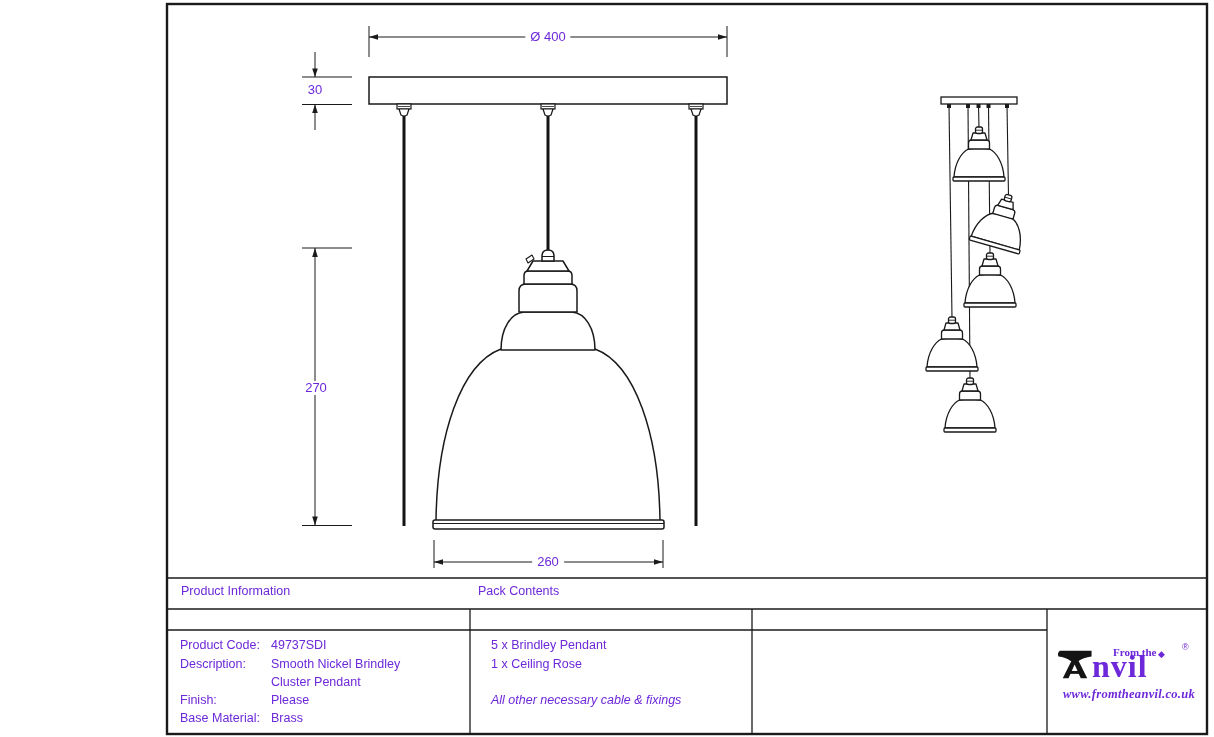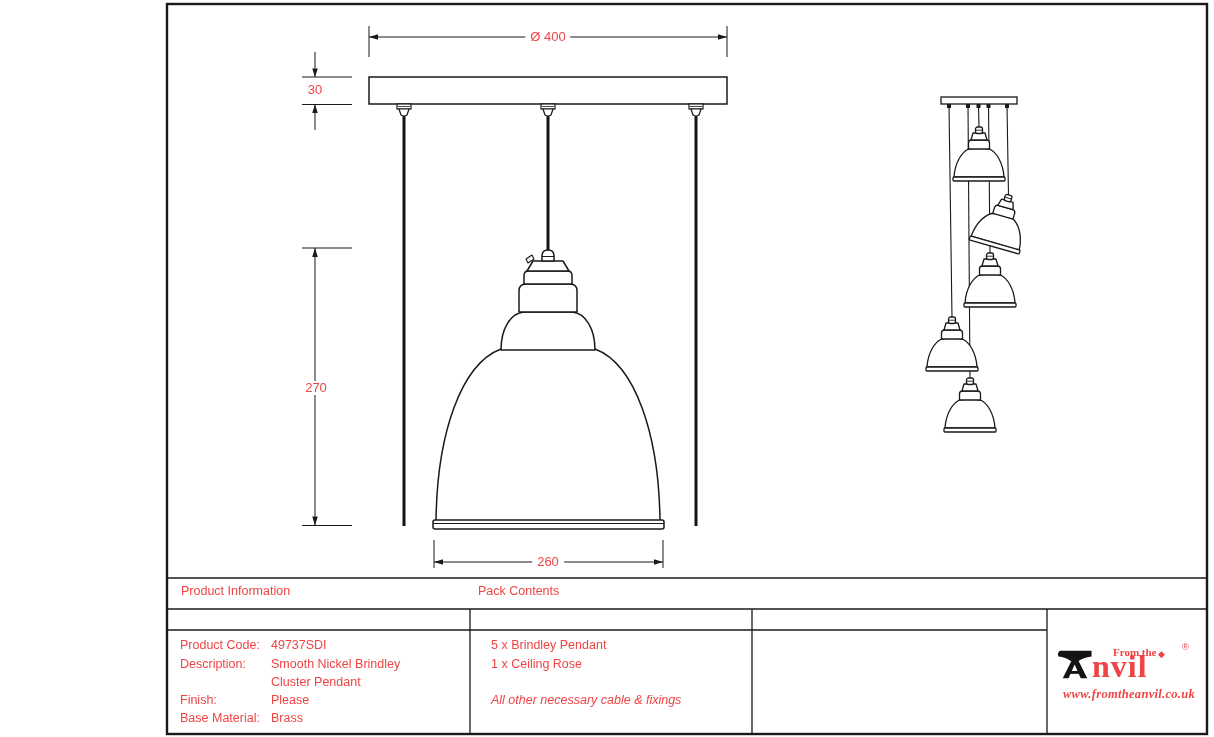--- a/index.html
+++ b/index.html
@@ -1,17 +1,17 @@
 <!DOCTYPE html>
 <html><head>
 <meta charset="utf-8">
 <style>
   html,body{margin:0;padding:0;background:#fff;}
   .canvas{position:relative;width:1214px;height:737px;background:#ffffff;overflow:hidden;
-          font-family:"Liberation Sans",sans-serif;color:#ef4444;}
+          font-family:"Liberation Sans",sans-serif;color:#6d28d9;}
   .canvas svg.linework{position:absolute;left:0;top:0;}
   .dim-label{position:absolute;transform:translate(-50%,-50%);font-size:13px;line-height:14px;
              background:#fff;padding:0 5px;white-space:nowrap;}
   .dim-label.noBg{background:transparent;padding:0;}
   .note-big{position:absolute;transform:translateX(-50%);text-align:center;font-size:15px;
             font-weight:bold;line-height:19px;white-space:nowrap;}
   .notice-text{position:absolute;left:179px;top:586px;font-size:12.5px;white-space:nowrap;}
   .th{position:absolute;top:584px;font-size:12.5px;white-space:nowrap;}
   .pi-row{position:absolute;left:180px;font-size:12.5px;line-height:16px;white-space:nowrap;}
   .pi-row .lab{display:inline-block;width:91px;}

